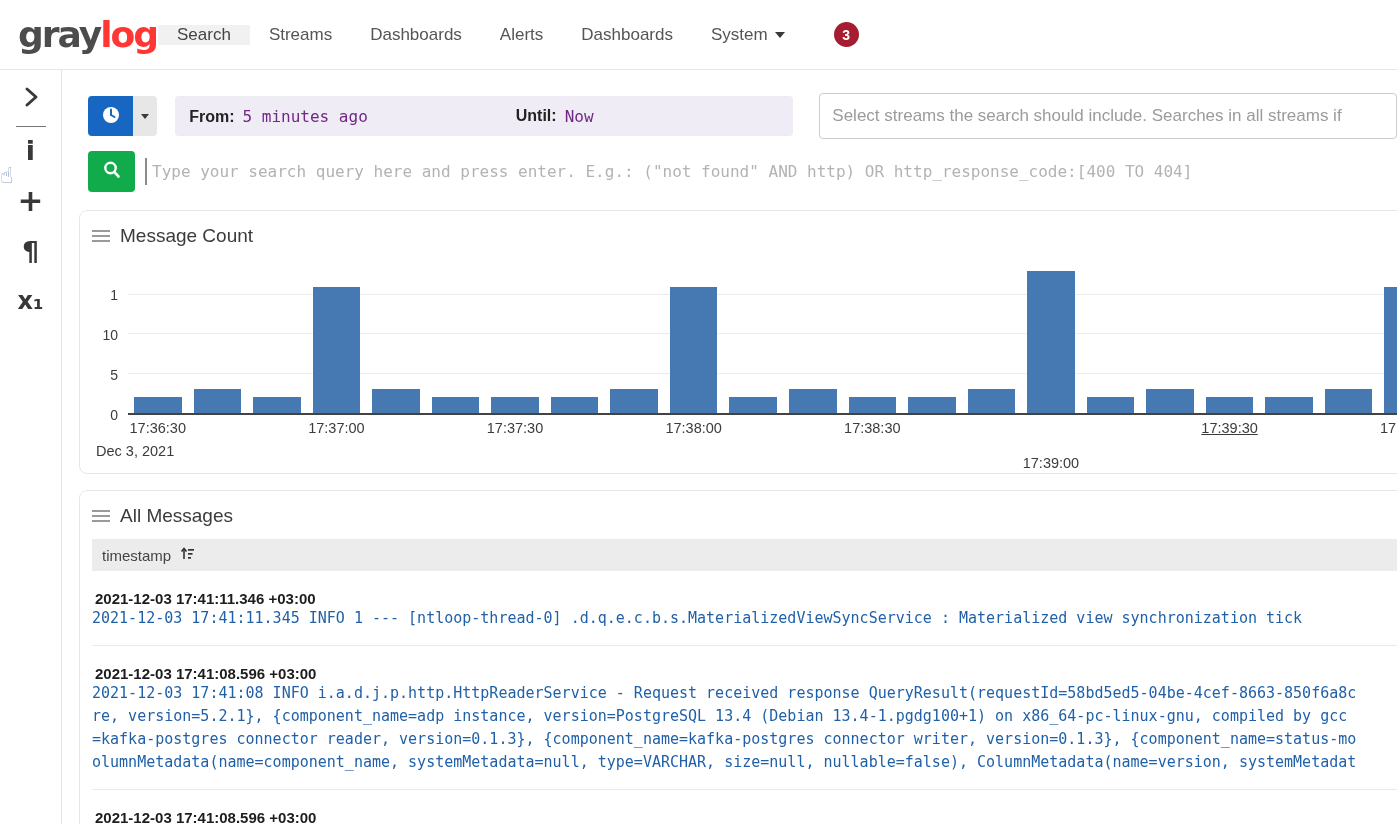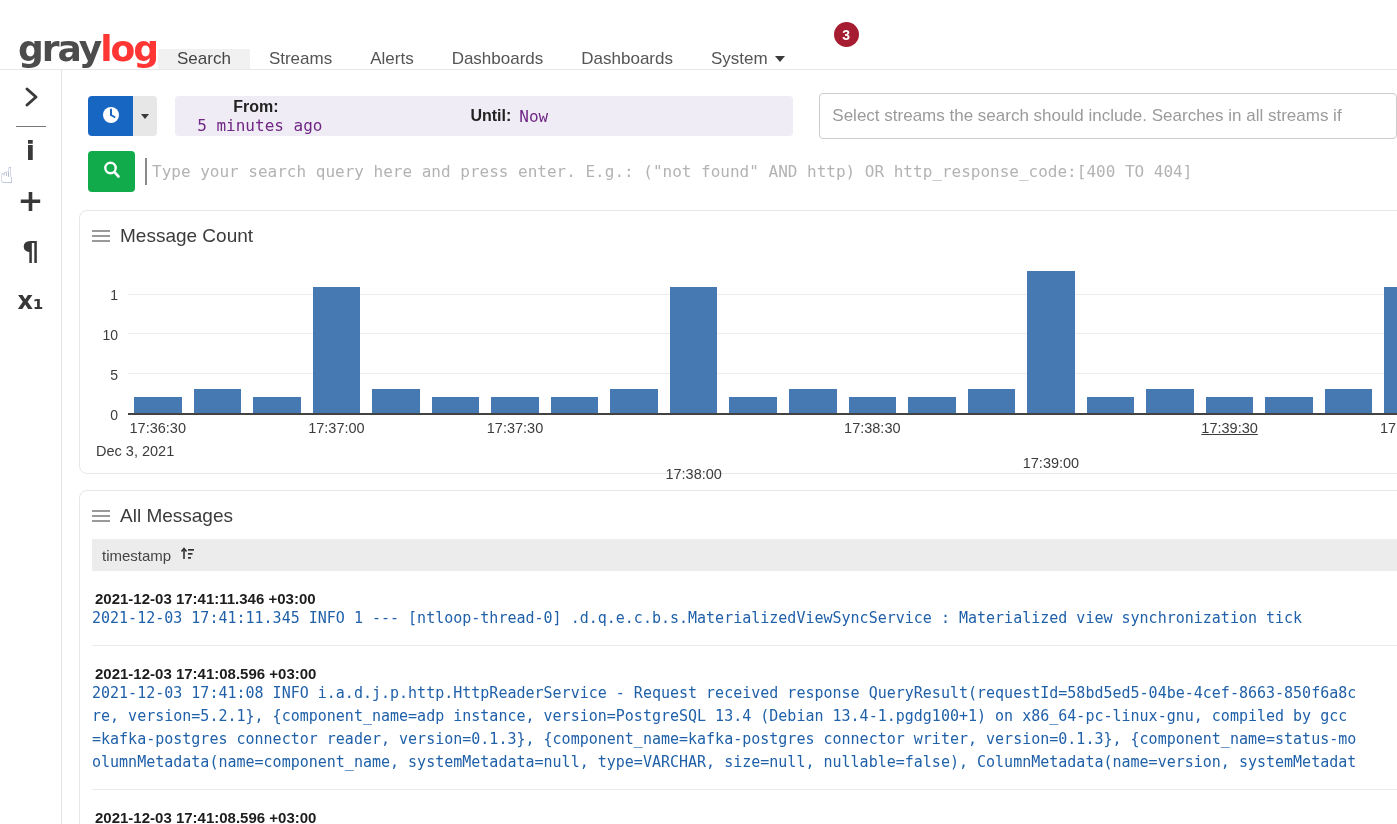--- a/index.html
+++ b/index.html
@@ -1,20 +1,20 @@
 <!DOCTYPE html>
 <html><head>
 <meta charset="utf-8">
 <style>
   * { margin:0; padding:0; box-sizing:border-box; }
   html,body { width:1397px; height:824px; overflow:hidden; background:#fff;
     font-family:"Liberation Sans", sans-serif; position:relative; }
 
   
-  .topnav { height:70px; display:flex; align-items:flex-end; border-bottom:1px solid #e7e7e7;
+  .topnav { height:70px; display:flex; align-items:center; border-bottom:1px solid #e7e7e7;
     padding-left:18px; background:#fff; }
   .logo { display:flex; align-items:center; font-family:"DejaVu Sans", sans-serif;
     font-weight:bold; font-size:36px; letter-spacing:-2px; margin-right:12px; width:128px; cursor:pointer; }
   .logo .lg-gray { color:#4c4c4c; }
   .logo .lg-red  { color:#ff3633; }
   .nav-items { display:flex; align-items:stretch; }
   .nav-item { display:flex; align-items:center; gap:7px; padding:0 19px; font-size:17px;
     color:#555; cursor:pointer; }
   .nav-item.active { background:#f1f1f1; color:#444; }
   .caret-down { width:0; height:0; border-left:5px solid transparent; border-right:5px solid transparent;
@@ -45,21 +45,21 @@
   .btn-time { width:47px; height:40px; background:#1766c2; border:none;
     border-radius:4px 0 0 4px; display:flex; align-items:center; justify-content:center; cursor:pointer; }
   .btn-timecaret { width:25px; height:40px; background:#e7e7e7; border:none;
     border-radius:0 4px 4px 0; display:flex; align-items:center; justify-content:center; cursor:pointer; }
   .btn-timecaret .caret-down { border-left-width:4px; border-right-width:4px; border-top-width:5px; }
   .timerange { margin-left:18px; width:642px; height:40px; background:#efecf5; border-radius:4px;
     display:flex; align-items:center; padding:0 14px; font-size:16px; cursor:pointer; }
   .tr-label { font-weight:bold; color:#222; }
   .tr-value { font-family:"DejaVu Sans Mono", monospace; color:#702785; margin-left:8px; }
   .until-group { margin-left:148px; display:flex; align-items:center; }
-  .from-group { display:flex; align-items:center;flex-direction:column; }
+  .from-group { display:flex; align-items:flex-end; }
   .stream-input { margin-left:26px; width:600px; height:46px; border:1px solid #ccc;
     border-radius:4px; padding:0 12px; font-size:17px; font-family:"Liberation Sans", sans-serif;
     color:#333; outline:none; }
   .stream-input::placeholder { color:#9b9b9b; }
   .row2 { margin-top:12px; display:flex; align-items:center; }
   .btn-search { width:47px; height:41px; background:#12ab4b; border:none; border-radius:4px;
     display:flex; align-items:center; justify-content:center; cursor:pointer; }
   .text-caret { width:2px; height:27px; background:#8a8a8a; margin-left:10px; }
   .query-input { flex:1; height:41px; border:none; outline:none; padding-left:5px;
     font-family:"DejaVu Sans Mono", monospace; font-size:16px; color:#333; }
@@ -106,24 +106,24 @@
       <span class="lg-red">log</span>
   </div>
   <div class="nav-items">
       <div class="nav-item active">
         <span>Search</span>
       </div>
       <div class="nav-item">
         <span>Streams</span>
       </div>
       <div class="nav-item">
+        <span>Dashboards</span>
+      </div>
+      <div class="nav-item">
         <span>Alerts</span>
-      </div>
-      <div class="nav-item">
-        <span>Dashboards</span>
       </div>
       <div class="nav-item">
         <span>Dashboards</span>
       </div>
       <div class="nav-item">
         <span>System</span>
         <span class="caret-down"></span>
       </div>
     </div>
   <div class="badge">3</div>
@@ -225,21 +225,21 @@
             <div class="bar" style="height: 10.5263%; background: rgb(70, 120, 178);"></div>
             <div class="bar" style="height: 15.7895%; background: rgb(70, 120, 178);"></div>
             <div class="bar" style="height: 84.2105%; background: rgb(70, 120, 178);"></div>
           </div>
       </div>
     </div>
     <div class="xaxis">
         <div class="xtick" style="left: 2.27273%;">17:36:30</div>
         <div class="xtick" style="left: 15.9091%; text-align: center;">17:37:00</div>
         <div class="xtick" style="left: 29.5455%;">17:37:30</div>
-        <div class="xtick" style="left: 43.1818%; margin-top: 46px;">17:38:00</div>
+        <div class="xtick" style="left: 43.1818%;">17:38:00</div>
         <div class="xtick" style="left: 56.8182%;">17:38:30</div>
         <div class="xtick" style="left: 70.4545%; margin-top: 35px;">17:39:00</div>
         <div class="xtick" style="left: 84.0909%; text-decoration: underline;">17:39:30</div>
         <div class="xtick" style="left: 97.7273%;">17:40:00</div>
       </div>
     <div class="date-label">Dec 3, 2021</div>
   </div>
 
   <div class="panel messages-panel">
     <div class="panel-header">

